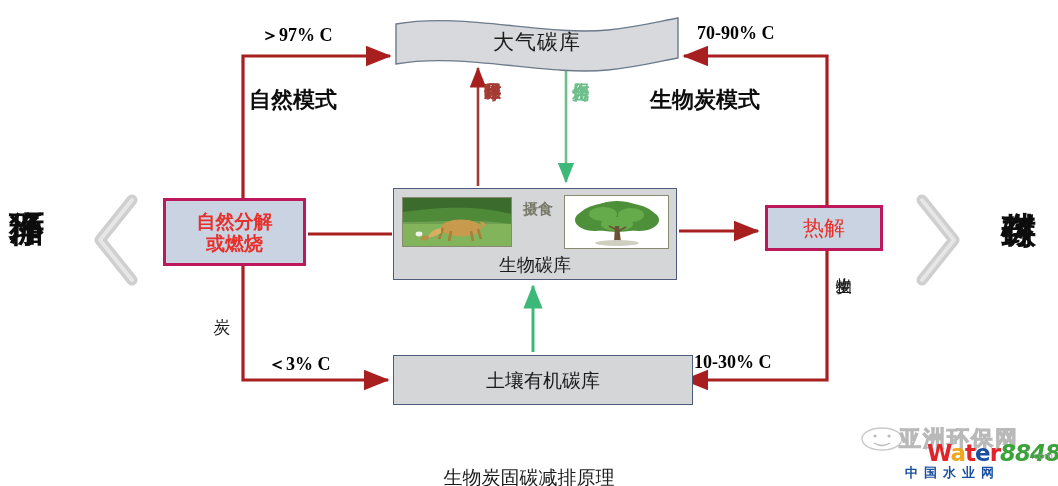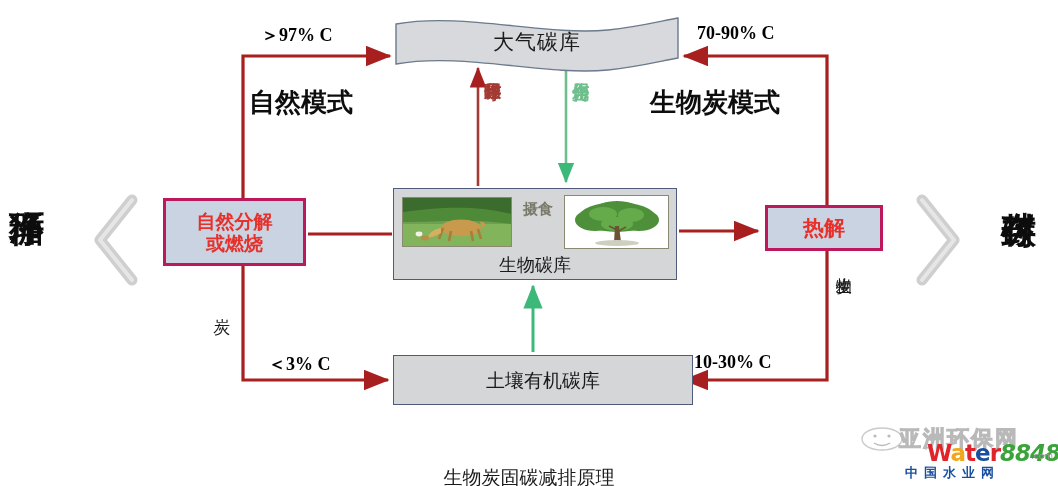--- a/index.html
+++ b/index.html
@@ -31,21 +31,21 @@
   
   #box-decomp{
     left:163px;top:198px;width:143px;height:68px;
     color:#e8302a;font-size:19px;font-weight:600;
     font-family:"DejaVu Serif","Liberation Serif",serif;
   }
 
   
   #box-pyro{
     left:765px;top:205px;width:118px;height:46px;
-    color:#e8302a;font-size:21px;font-weight:700;
+    color:#e8302a;font-size:21px;font-weight:400;
     font-family:"DejaVu Serif","Liberation Serif",serif;
   }
 
   
   #box-bio{
     left:393px;top:188px;width:284px;height:92px;
     display:block;
   }
   #bio-inner{position:relative;width:100%;height:100%;}
   .photo{position:absolute;border:1px solid #8a8a72;box-sizing:border-box;overflow:hidden;}
@@ -64,21 +64,21 @@
 
   
   #box-soil{
     left:393px;top:355px;width:300px;height:50px;
     font-family:"DejaVu Serif","Liberation Serif",serif;
     font-size:19px;color:#1a1a1a;
   }
 
   
   .mode-head{
-    position:absolute;font-weight:700;color:#0d0d0d;font-size:26px;
+    position:absolute;font-weight:700;color:#0d0d0d;font-size:22px;
     font-family:"DejaVu Sans","Liberation Sans",sans-serif;white-space:nowrap;
   }
   #mode-natural{left:249px;top:85px;}
   #mode-biochar{left:650px;top:85px;}
 
   
   .pct{
     position:absolute;font-weight:700;font-size:18px;color:#000;
     font-family:Liberation Serif, serif;white-space:nowrap;
   }

